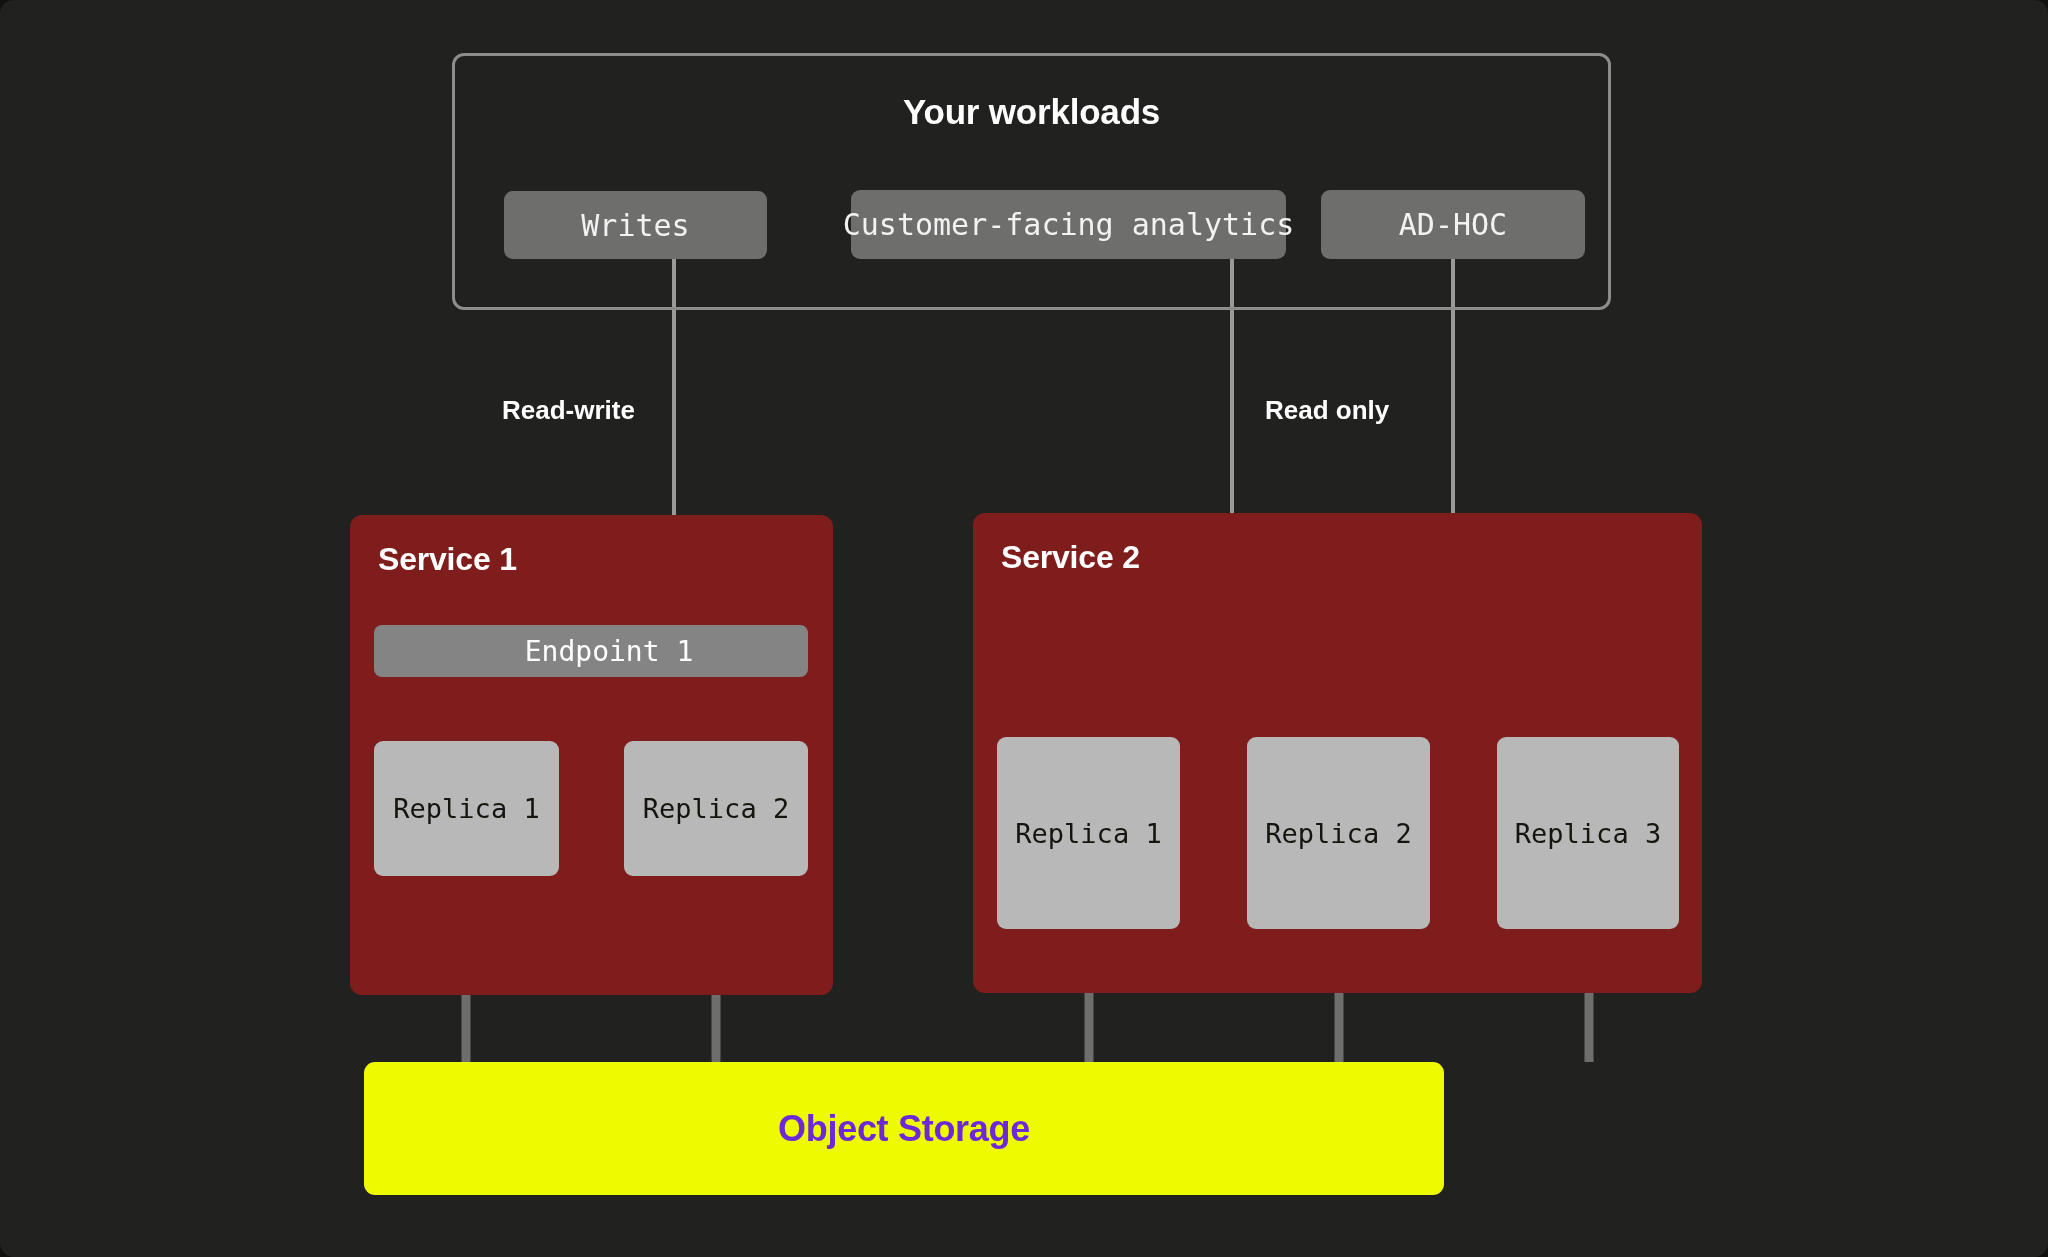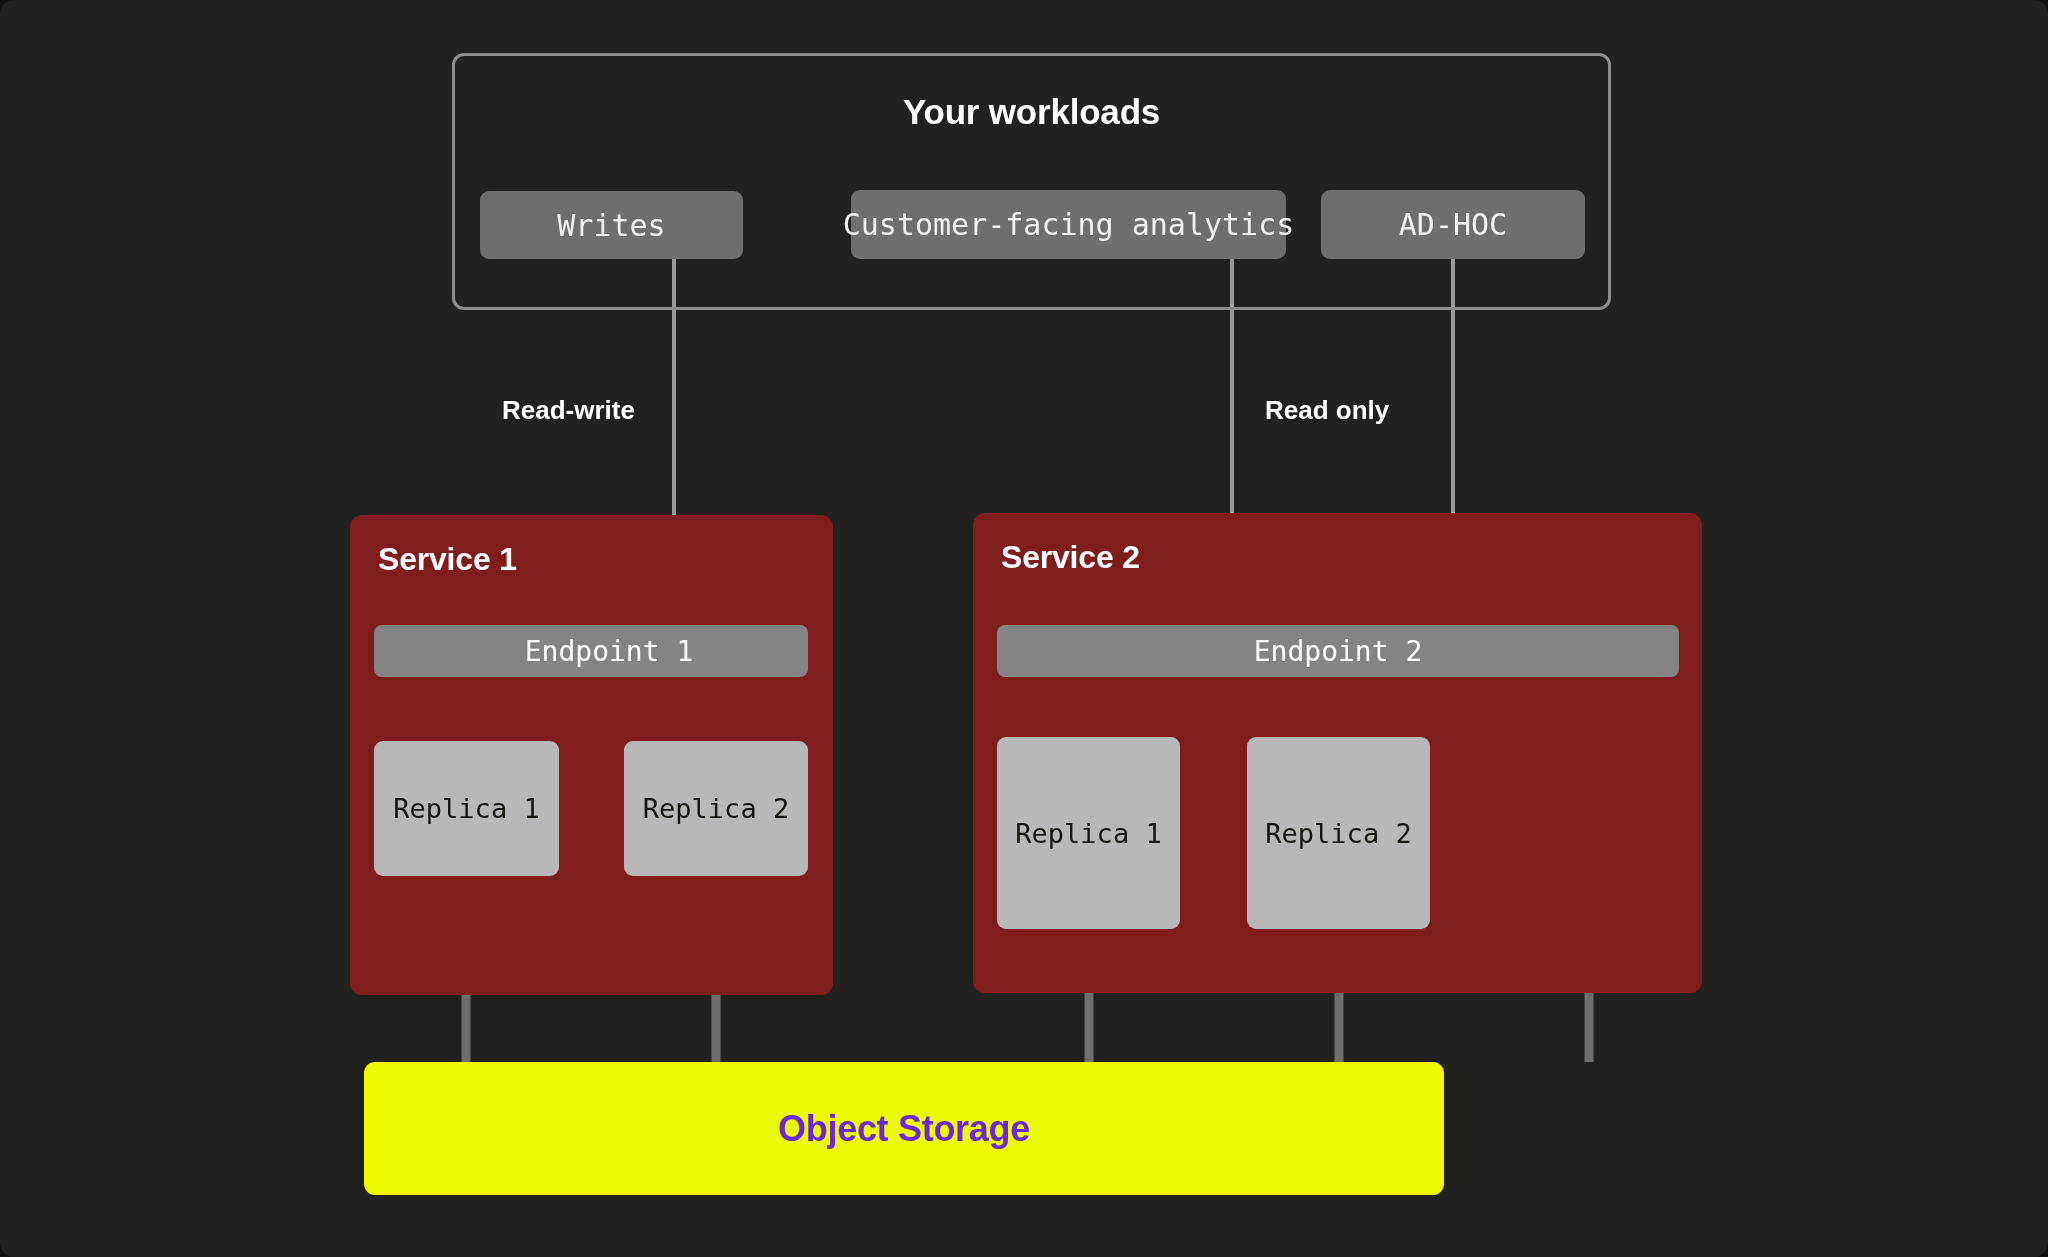--- a/index.html
+++ b/index.html
@@ -61,21 +61,21 @@
     border-radius: 9px;
     color: #f2f2f2;
     font-family: "DejaVu Sans Mono", "Liberation Mono", monospace;
     font-size: 30px;
     display: flex;
     align-items: center;
     justify-content: center;
     box-sizing: border-box;
     white-space: nowrap;
   }
-  #chip-writes      { left: 480px;  top: 191px; width: 263px; height: 68px; }
+  #chip-writes      { left: 504px;  top: 191px; width: 263px; height: 68px; }
   #chip-analytics   { left: 851px;  top: 190px; width: 435px; height: 69px; }
   #chip-adhoc       { left: 1321px; top: 190px; width: 264px; height: 69px; }
 
   
   .edge-label {
     position: absolute;
     color: #ffffff;
     font-size: 26px;
     font-weight: bold;
     white-space: nowrap;
@@ -214,29 +214,29 @@
       <span>Replica 1</span>
     </div>
     <div class="replica-box" id="s1-replica-2">
       <span>Replica 2</span>
     </div>
   </div>
 
   <div class="service-panel" id="service-2">
     <div class="service-title">Service 2</div>
 
-    <div class="endpoint-bar" id="endpoint-2">
-      <span>Endpoint 2</span>
-    </div>
 
     <div class="replica-box" id="s2-replica-1">
       <span>Replica 1</span>
     </div>
     <div class="replica-box" id="s2-replica-2">
       <span>Replica 2</span>
     </div>
+    <div class="replica-box" id="s2-replica-3">
+      <span>Replica 3</span>
+    </div>
   </div>
 
   <div id="object-storage">
     <span>Object Storage</span>
   </div>
 
 </div>
 
 </body></html>

